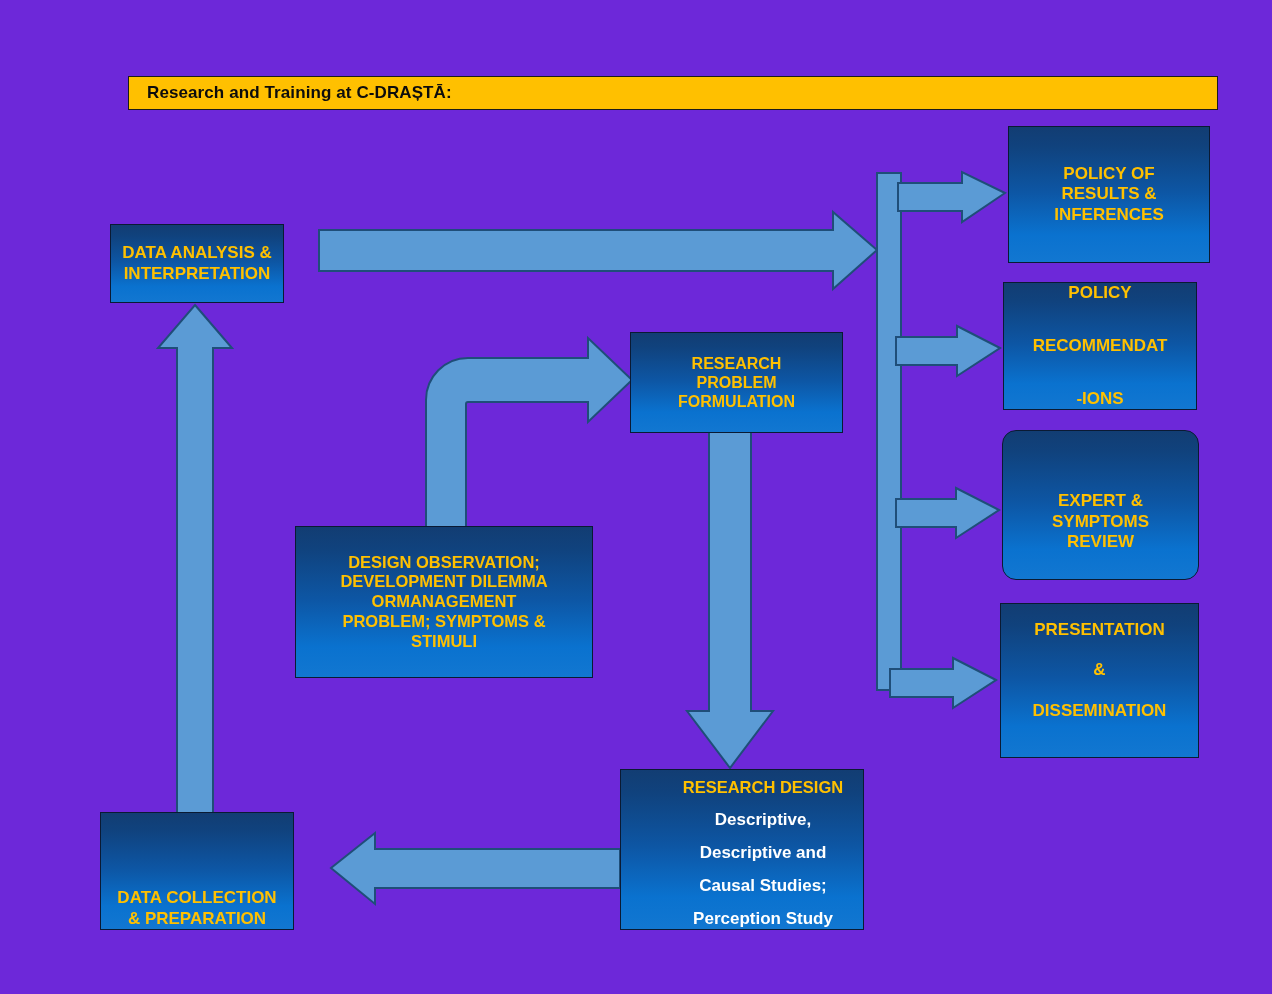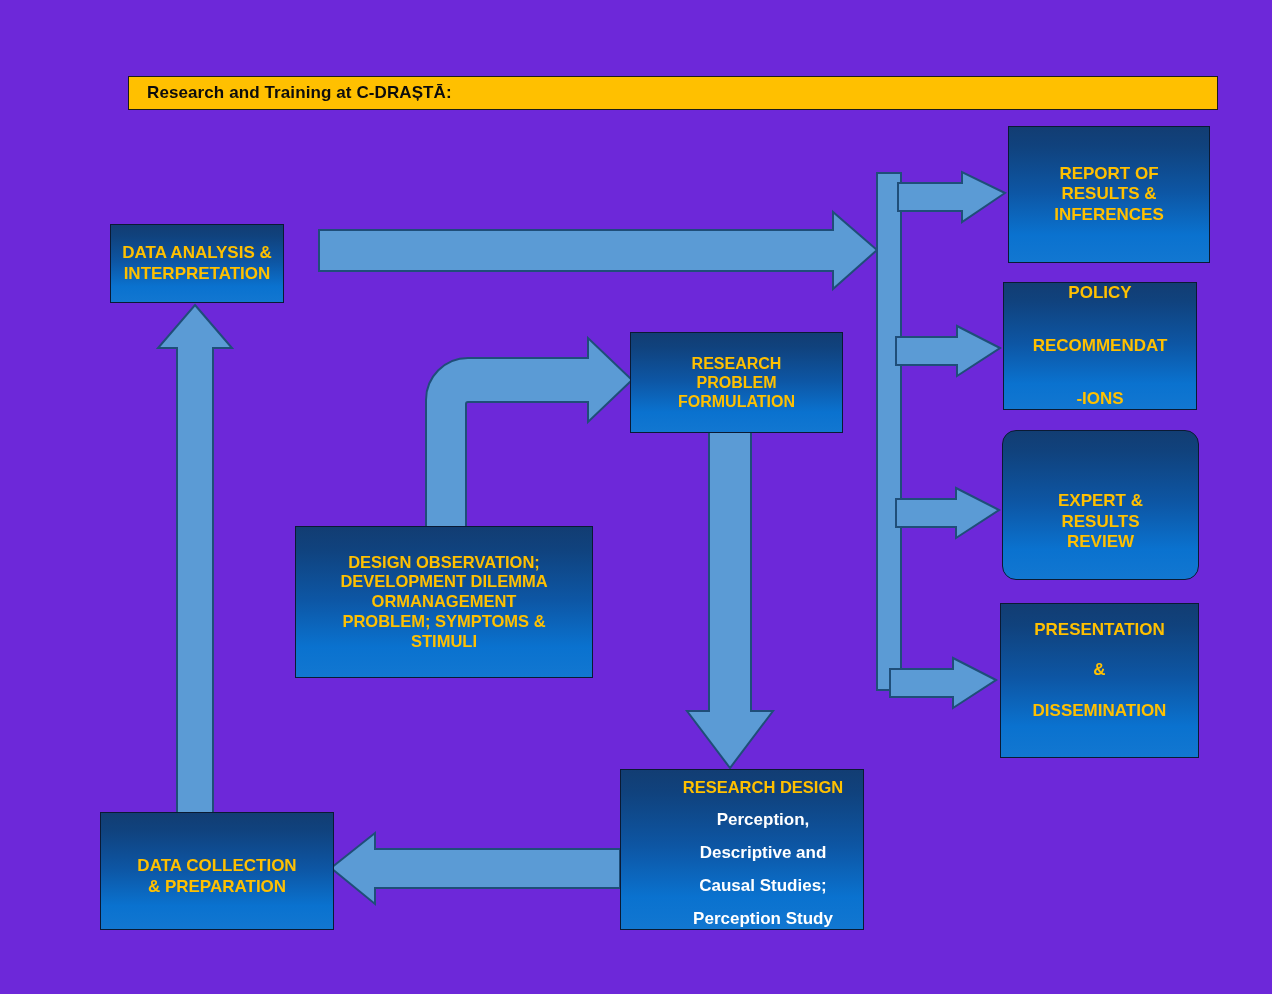--- a/index.html
+++ b/index.html
@@ -56,22 +56,22 @@
     overflow: hidden;
   }
   .node .line { display: block; width: 100%; }
 
   
   #node-data-analysis {
     left: 110px; top: 224px; width: 174px; height: 79px;
     font-size: 17px; justify-content: center;
   }
   #node-data-collection {
-    left: 100px; top: 812px; width: 234px; height: 118px;
-    font-size: 17px; justify-content: center; padding-top: 11px;
+    left: 100px; top: 812px; width: 194px; height: 118px;
+    font-size: 17px; justify-content: flex-end; padding-top: 11px;
   }
   #node-initial-observation {
     left: 295px; top: 526px; width: 298px; height: 152px;
     font-size: 16.5px; justify-content: center; padding: 0 6px;
   }
   #node-problem-formulation {
     left: 630px; top: 332px; width: 213px; height: 101px;
     font-size: 16px; justify-content: center;
   }
   #node-research-design {
@@ -177,41 +177,41 @@
   </div>
 
   <div class="node" id="node-problem-formulation">
     <span class="line">RESEARCH</span>
     <span class="line">PROBLEM</span>
     <span class="line">FORMULATION</span>
   </div>
 
   <div class="node" id="node-research-design">
     <span class="line">RESEARCH DESIGN</span>
-    <span class="line sub">Perception,</span>
+    <span class="line sub">Descriptive,</span>
     <span class="line sub">Descriptive and</span>
     <span class="line sub">Causal Studies;</span>
     <span class="line sub">Perception Study</span>
   </div>
 
   <div class="node" id="node-report">
-    <span class="line">REPORT OF</span>
+    <span class="line">POLICY OF</span>
     <span class="line">RESULTS &amp;</span>
     <span class="line">INFERENCES</span>
   </div>
 
   <div class="node" id="node-policy">
     <span class="line">POLICY</span>
     <span class="line">RECOMMENDAT</span>
     <span class="line">-IONS</span>
   </div>
 
   <div class="node" id="node-expert">
     <span class="line">EXPERT &amp;</span>
-    <span class="line">RESULTS</span>
+    <span class="line">SYMPTOMS</span>
     <span class="line">REVIEW</span>
   </div>
 
   <div class="node" id="node-presentation">
     <span class="line">PRESENTATION</span>
     <span class="line">&amp;</span>
     <span class="line">DISSEMINATION</span>
   </div>
 
 </div>

